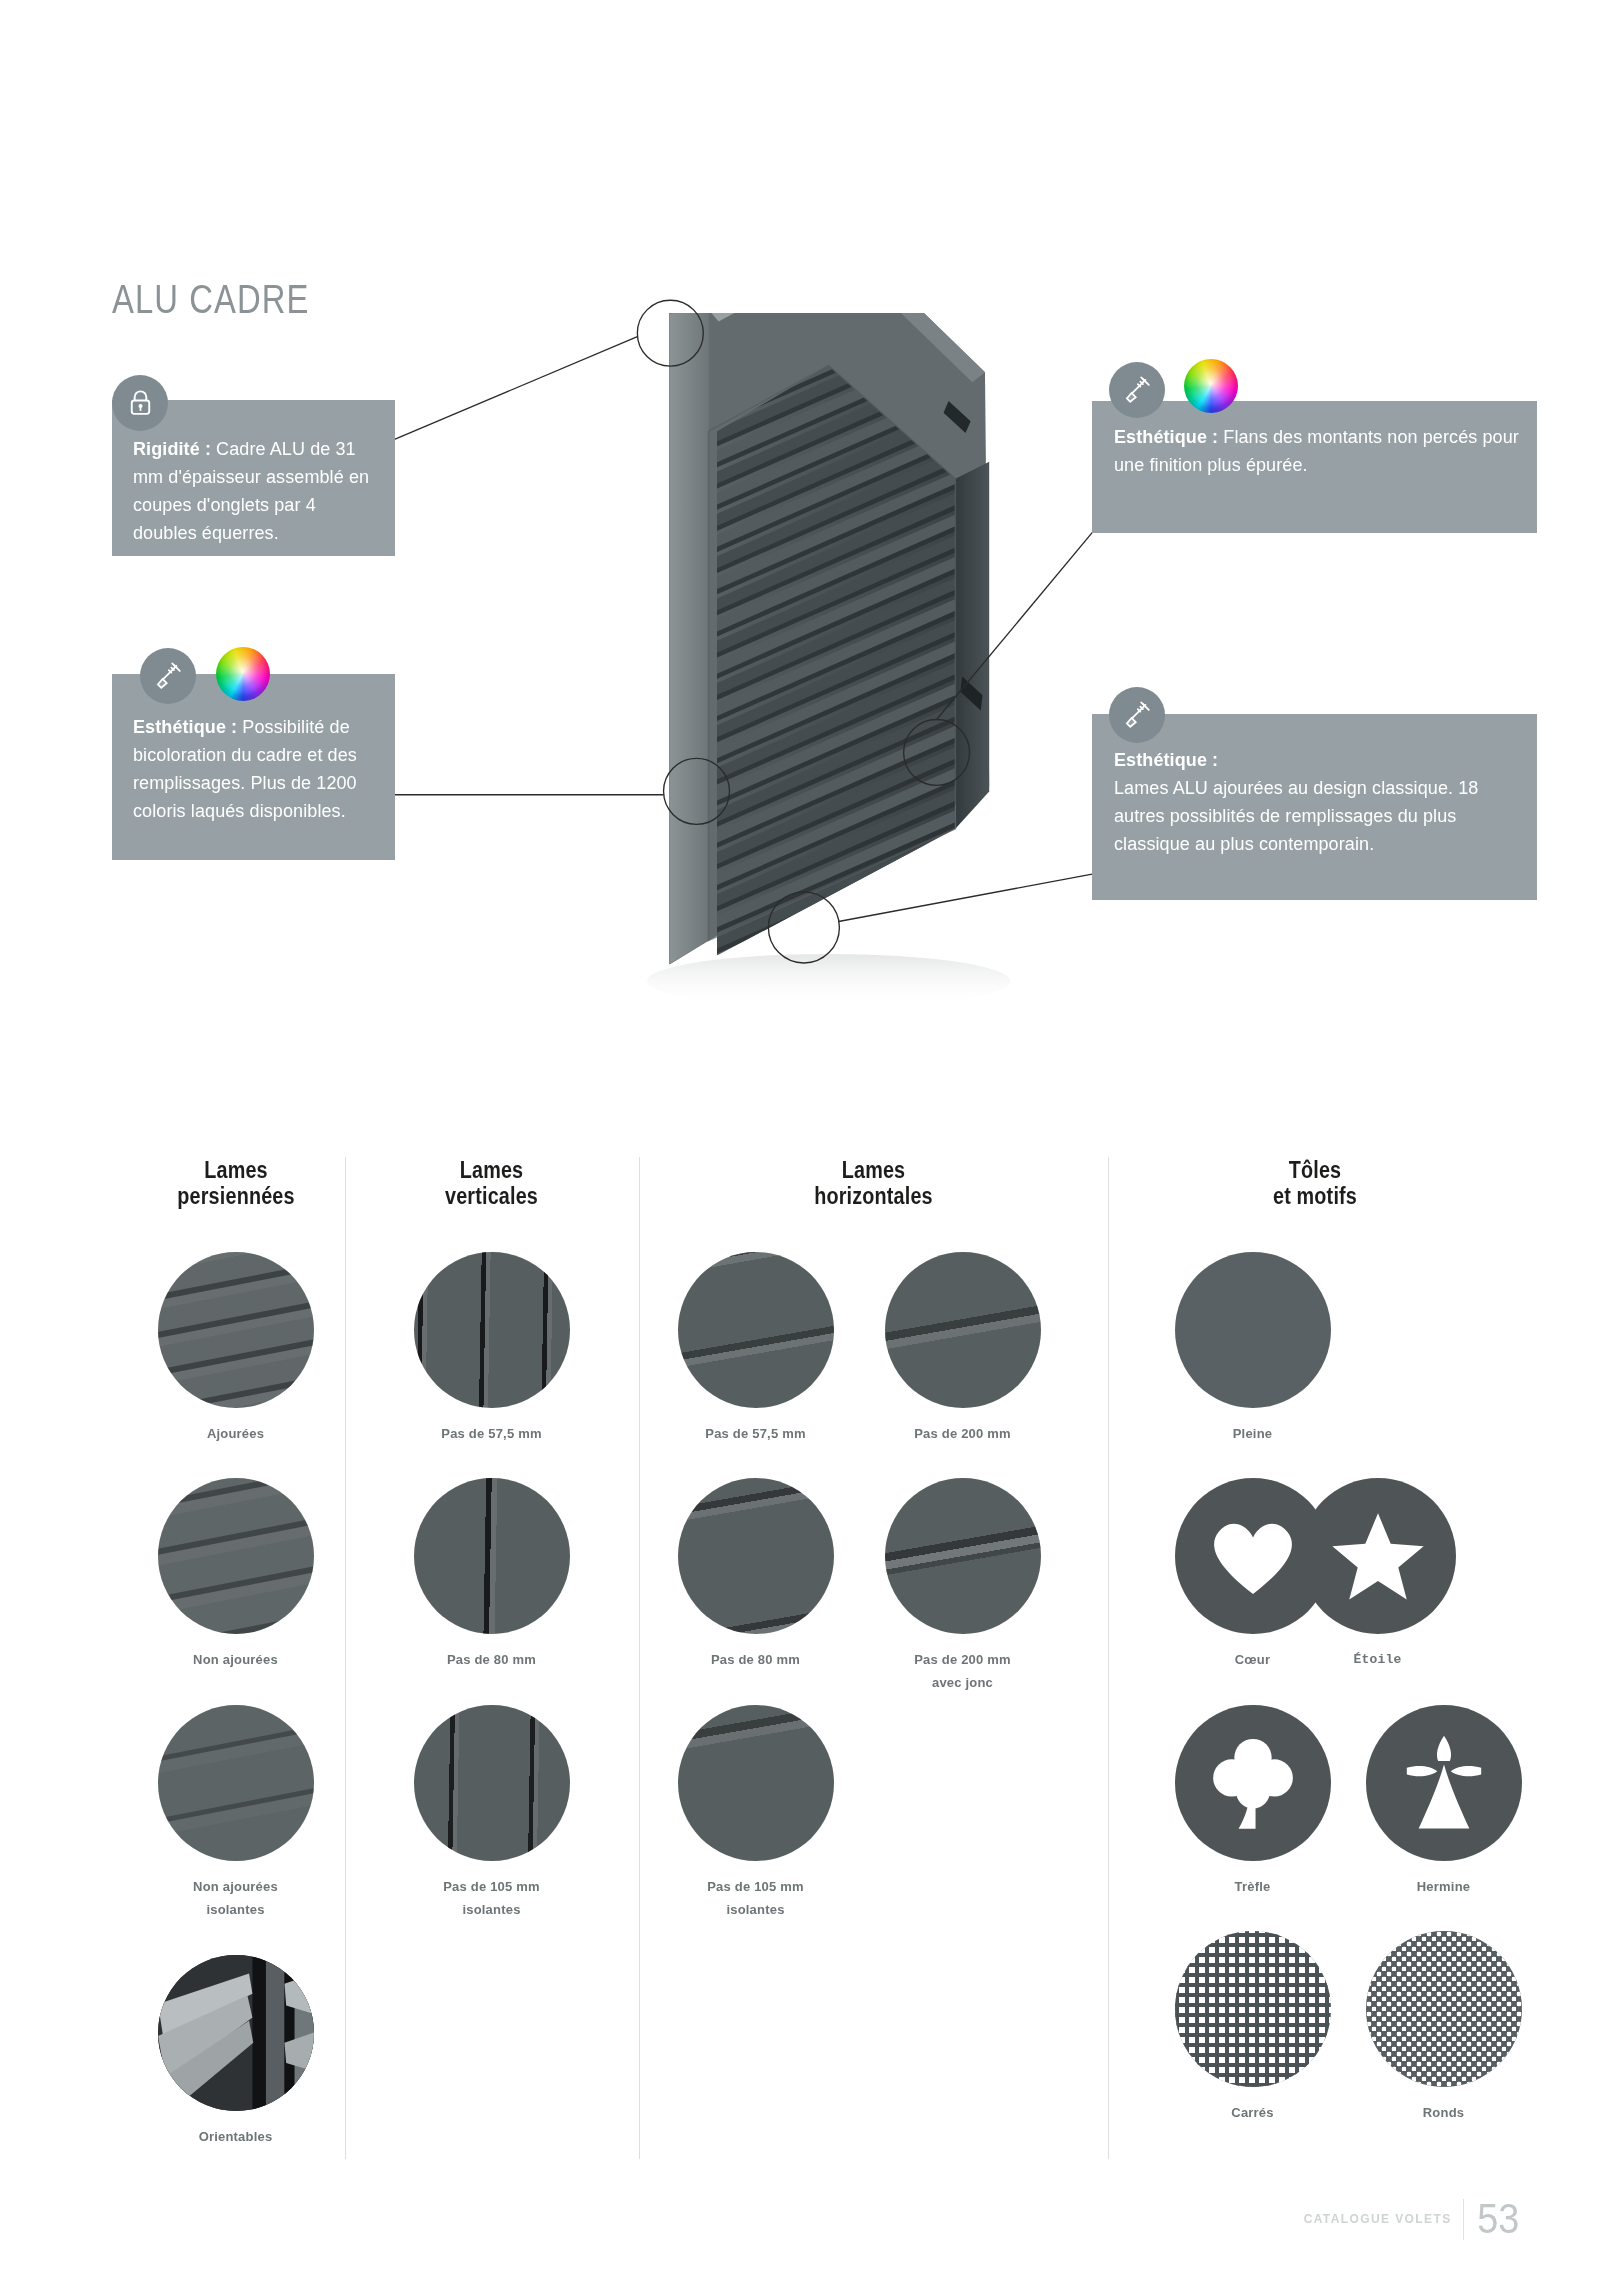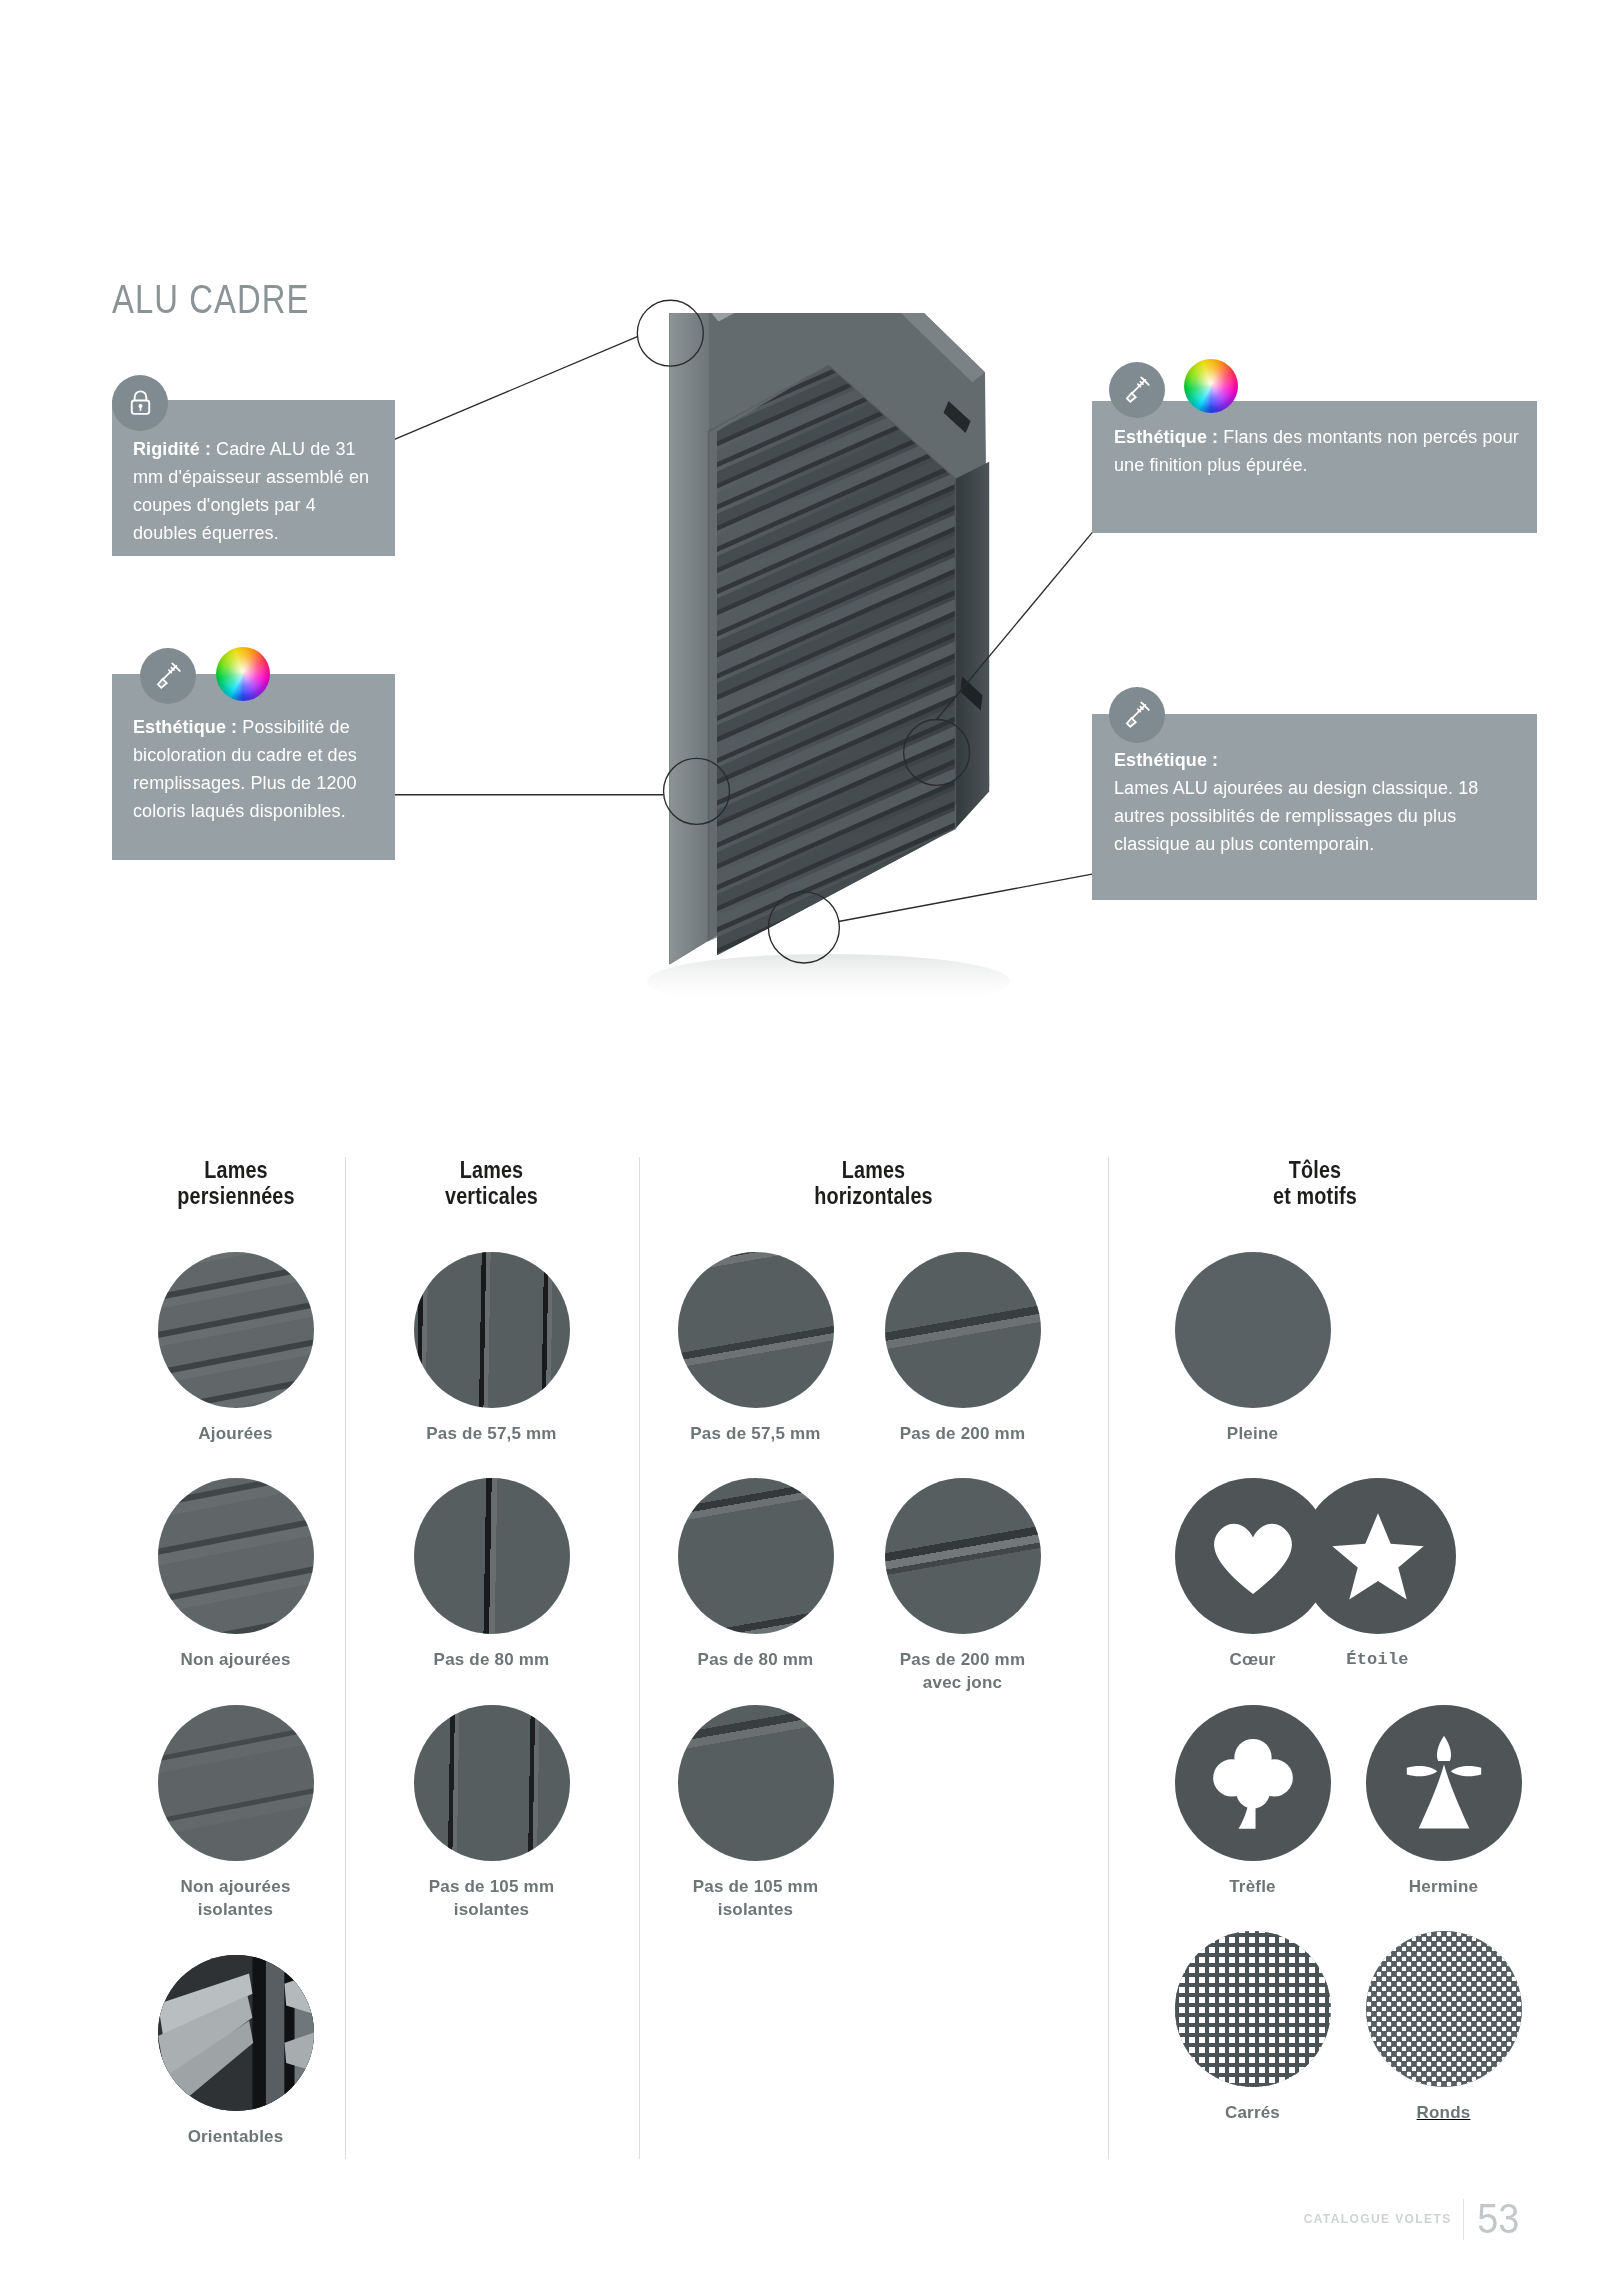--- a/index.html
+++ b/index.html
@@ -75,21 +75,21 @@
     font-weight: bold; font-size: 23px; line-height: 26px; letter-spacing:0.2px;
     transform: scaleX(0.86);
   }
   .swatch-item { position:absolute; text-align:center; }
   .swatch {
     width: 156px; height: 156px; border-radius: 50%;
     margin: 0 auto; position: relative; overflow: hidden;
     background: #575e60;
   }
   .sw-label {
-    margin-top: 13.5px; color:#6d7577; font-size: 17px; line-height: 23px;
+    margin-top: 13.5px; color:#6d7577; font-size: 13px; line-height: 23px;
     font-weight: bold; letter-spacing:0.2px;
   }
 
   
   .lv-diag-wide::after, .lv-diag-narrow::after, .lv-diag-iso::after {
     content:""; position:absolute; inset:-30%;
     background: repeating-linear-gradient(169deg,
       rgba(255,255,255,.055) 0px, rgba(255,255,255,.055) 22px,
       rgba(0,0,0,.30) 23px, rgba(0,0,0,.30) 28px,
       rgba(255,255,255,.10) 29px, rgba(255,255,255,.10) 37px);
@@ -557,21 +557,21 @@
           background:
             repeating-linear-gradient(90deg, rgba(75,82,85,1) 0 4.2px, rgba(255,255,255,0) 4.2px 10px),
             repeating-linear-gradient(0deg, rgba(75,82,85,1) 0 4.2px, rgba(255,255,255,0) 4.2px 10px),
             #ffffff;
         "></div>
       </div>
       <div class="sw-label">
         <span>Carrés</span>
       </div>
     </div>
-    <div class="swatch-item" style="left:1238px;top:774px;width:157px;text-decoration:underline;">
+    <div class="swatch-item" style="left:1238px;top:774px;width:157px;">
       <div class="swatch" style="background:#ffffff;">
         <div class="perf" style="
           background-color:#575e61;
           background-image:
             radial-gradient(circle at 3px 3px, #ffffff 2.3px, rgba(255,255,255,0) 2.6px),
             radial-gradient(circle at 8px 8px, #ffffff 2.3px, rgba(255,255,255,0) 2.6px);
           background-size: 10px 10px, 10px 10px;
         "></div>
       </div>
       <div class="sw-label">

